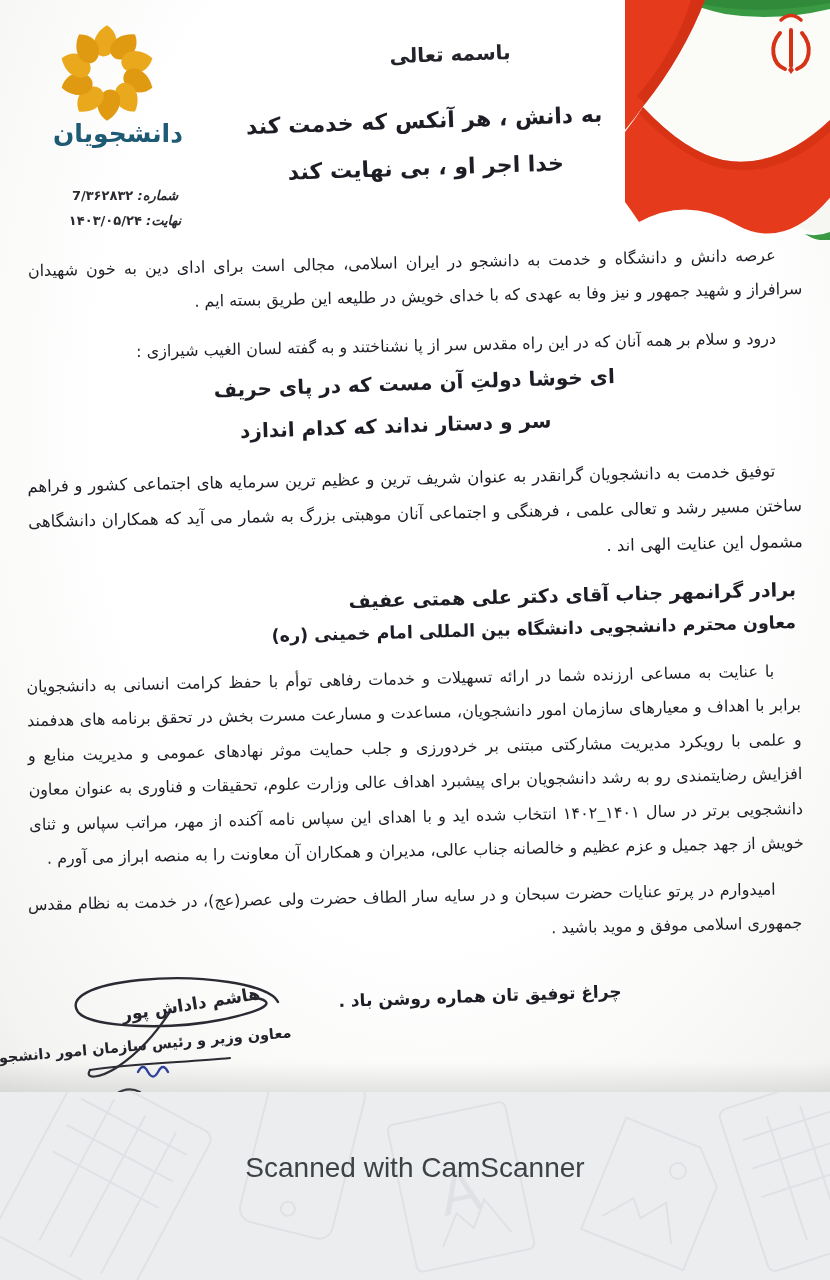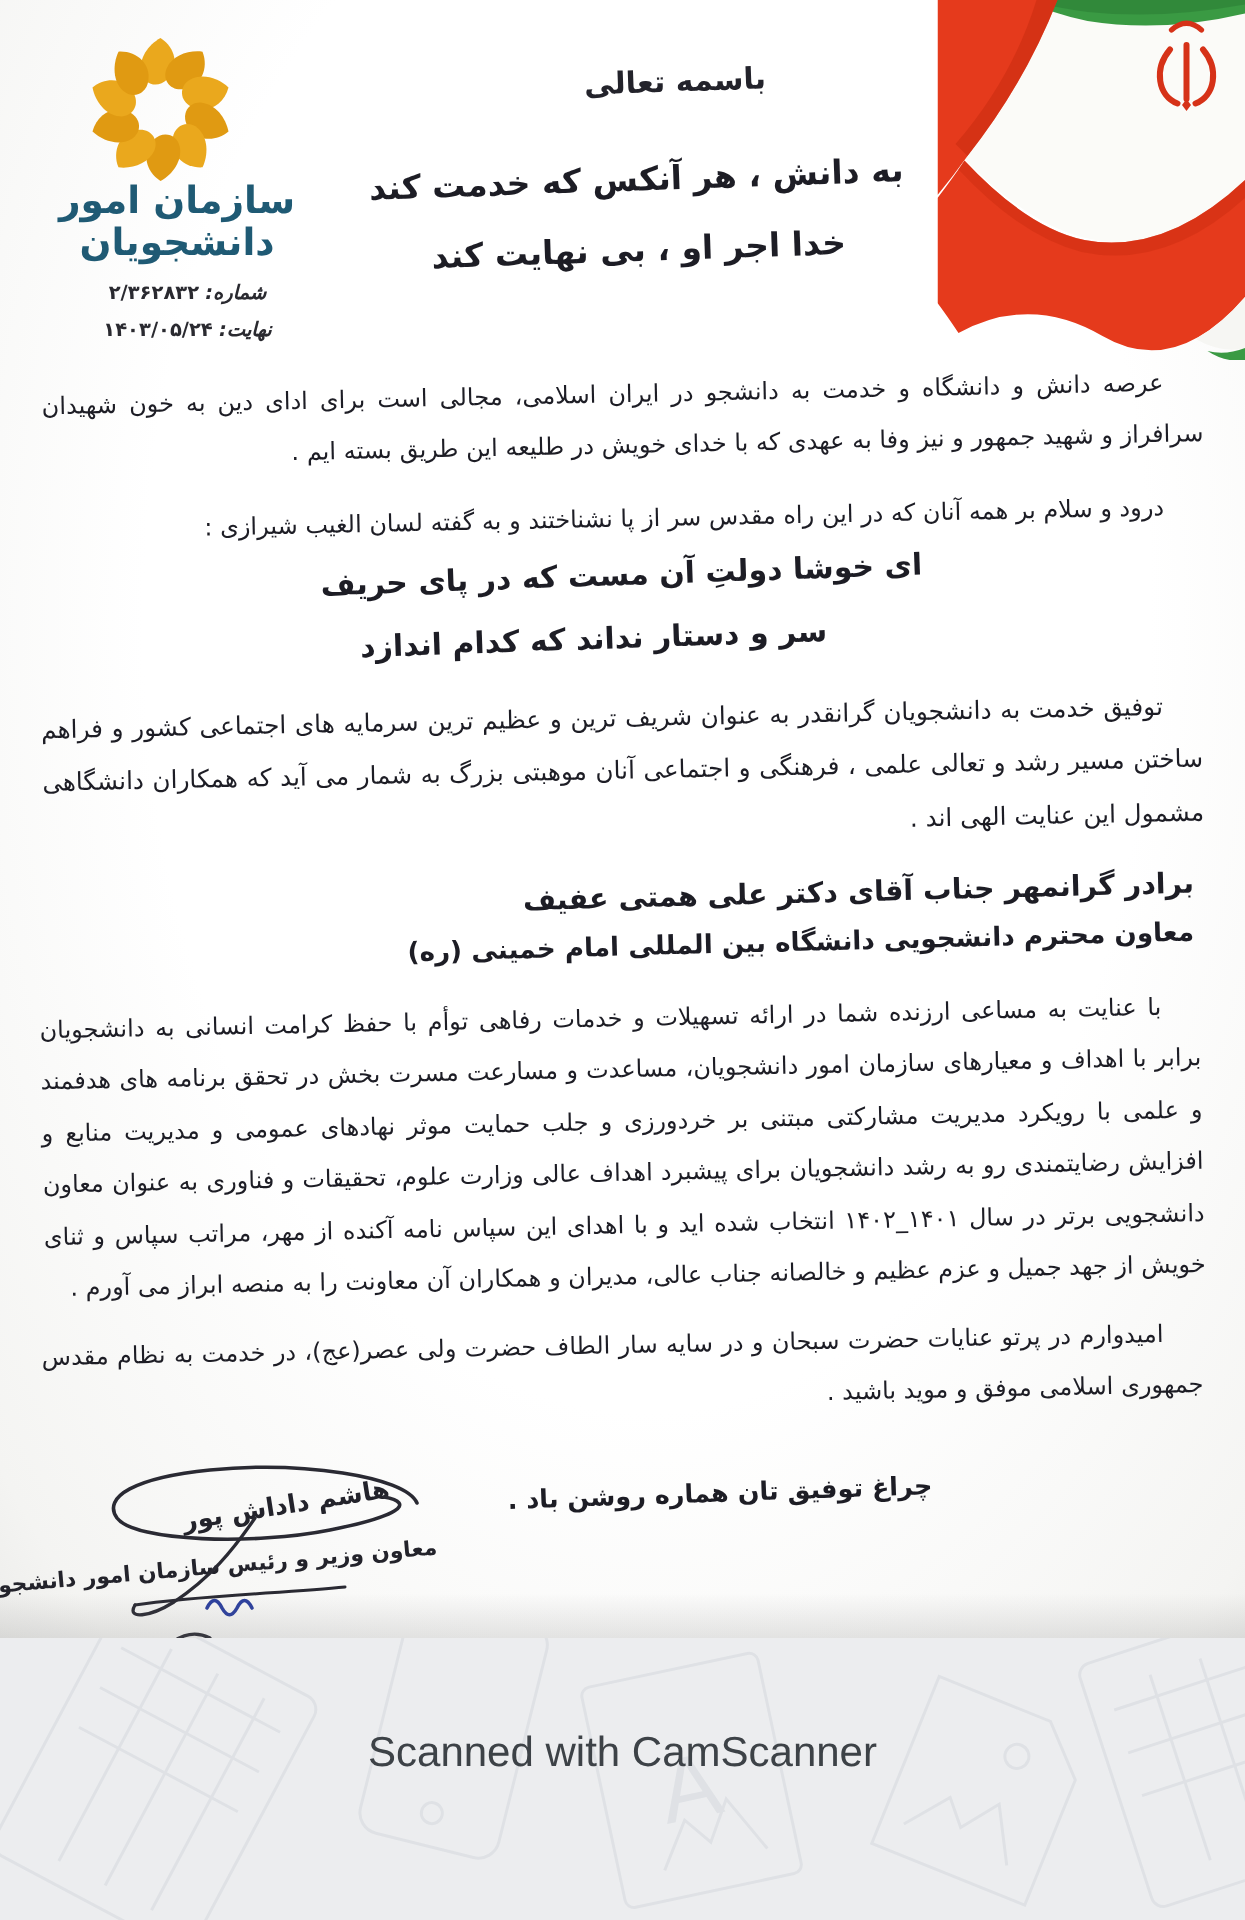--- a/index.html
+++ b/index.html
@@ -87,28 +87,27 @@
           <use href="#petal" transform="rotate(180)" fill="#e09a12"></use>
           <use href="#petal" transform="rotate(216)"></use>
           <use href="#petal" transform="rotate(252)" fill="#e09a12"></use>
           <use href="#petal" transform="rotate(288)"></use>
           <use href="#petal" transform="rotate(324)" fill="#e09a12"></use>
         </g>
       </svg>
     </div>
 
     <div class="org-name">
-      <div>سازمان امور</div>
       <div>دانشجویان</div>
     </div>
 
     <div class="meta">
       <div class="row">
         <span class="lbl">شماره:</span>
-        <span class="val">۲/۳۶۲۸۳۲</span>
+        <span class="val">7/۳۶۲۸۳۲</span>
       </div>
       <div class="row">
         <span class="lbl">نهایت:</span>
         <span class="val">۱۴۰۳/۰۵/۲۴</span>
       </div>
     </div>
 
     <div class="besmele">باسمه تعالی</div>
     <div class="motto">
       <div class="m1">به دانش ، هر آنکس که خدمت کند</div>

